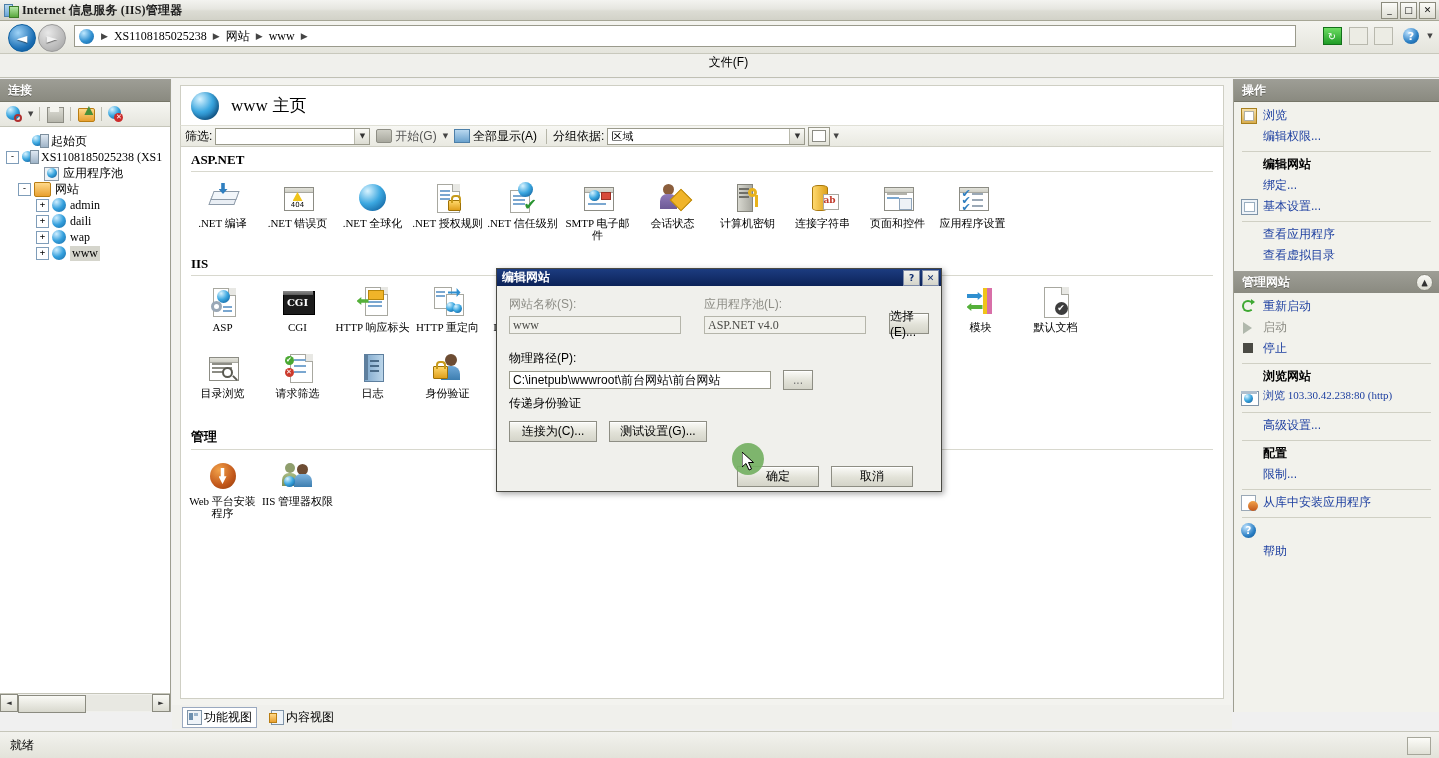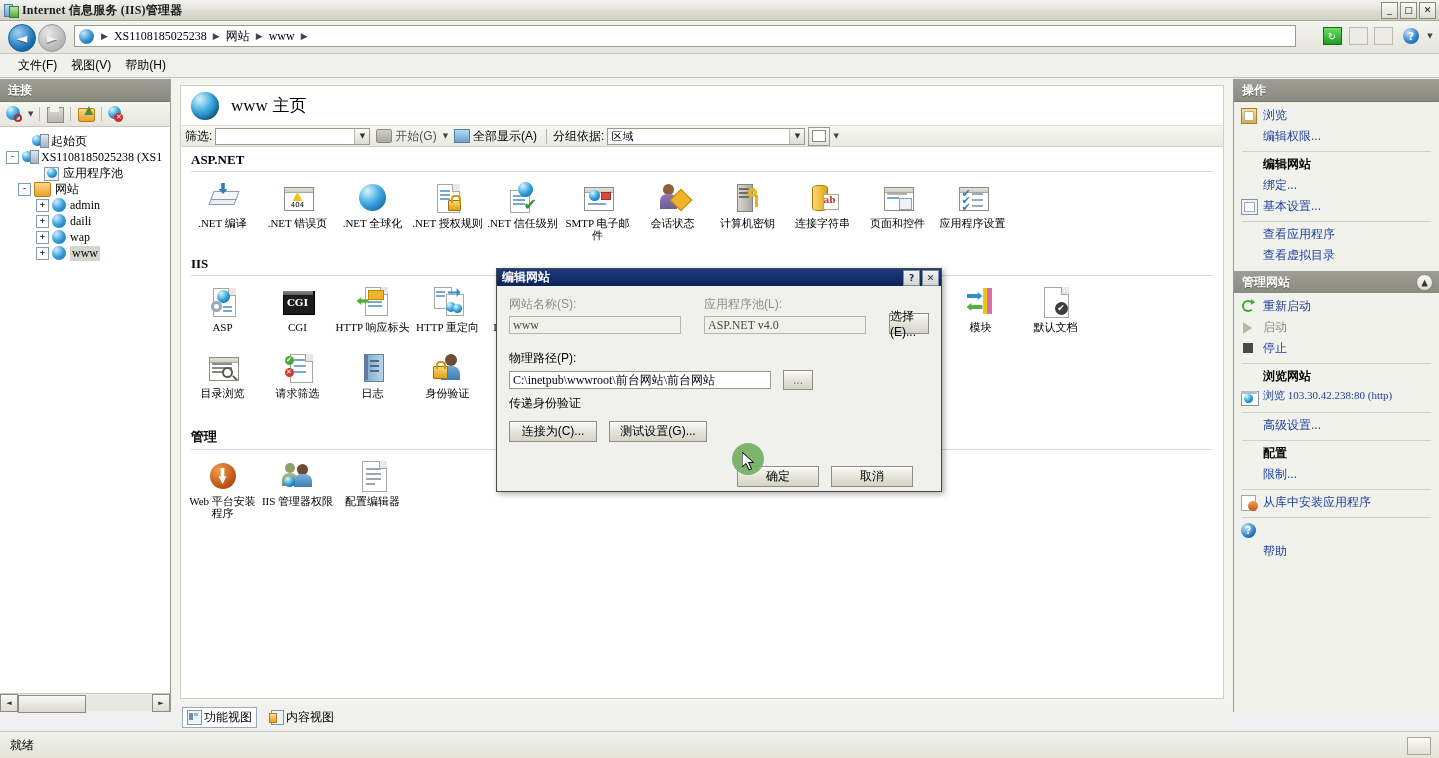--- a/index.html
+++ b/index.html
@@ -38,21 +38,21 @@
   .crumbbox .globe{width:15px;height:15px;border-radius:50%;
      background:radial-gradient(circle at 32% 28%,#bfe8ff,#2f8fd0 55%,#15609c);flex:0 0 auto;margin-right:3px;}
   .crumb{font-family:"Liberation Serif","DejaVu Serif",serif;font-size:12px;padding:0 2px;white-space:nowrap;}
   .crumb.cn{font-family:"Liberation Sans","DejaVu Sans",sans-serif;font-size:12px;}
   .sep{color:#444;font-size:9px;padding:0 4px;}
   .abtn{position:absolute;top:4px;width:22px;height:22px;display:flex;align-items:center;justify-content:center;}
   .abtn .sq{width:17px;height:16px;}
 
   
   .menubar{position:absolute;left:0;top:54px;width:1439px;height:24px;background:#f0f0ec;border-bottom:1px solid #c0c0b4;
-      display:flex;align-items:center;padding-left:18px;box-sizing:border-box;gap:14px;}
+      display:flex;align-items:center;padding-left:18px;box-sizing:border-box;gap:26px;flex-direction:column;}
   .menubar div{font-size:12px;font-family:"Liberation Sans","DejaVu Sans",sans-serif;color:#000;cursor:default;}
 
   
   .conn{position:absolute;left:0;top:79px;width:171px;height:633px;background:#fff;border-right:1px solid #9e9e90;box-sizing:border-box;}
   .pane-hdr{height:22px;background:linear-gradient(180deg,#9e9e96,#8a8a80);border-bottom:1px solid #767668;
      display:flex;align-items:center;padding-left:8px;color:#fff;font-weight:bold;font-size:12px;
      text-shadow:0 1px 0 rgba(0,0,0,.35);}
   .conn-tools{height:24px;background:linear-gradient(180deg,#f6f6f2,#e6e6de);border-bottom:1px solid #c6c6ba;
      display:flex;align-items:center;gap:4px;padding-left:6px;}
   .ctool{width:18px;height:18px;position:relative;}
@@ -156,21 +156,21 @@
   .m-title .mt{color:#fff;font-weight:bold;font-size:12px;}
   .m-title .mbtns{display:flex;gap:2px;}
   .m-title .mb{width:15px;height:14px;border:1px solid #7e8ba8;background:linear-gradient(180deg,#f2f2ee,#d4d4ca);
      display:flex;align-items:center;justify-content:center;font-size:9px;font-weight:bold;color:#143070;font-family:"DejaVu Sans",sans-serif;}
   .m-body{position:relative;padding:10px 12px;}
   .f-label{font-size:12px;color:#8d8d86;margin-bottom:3px;}
   .f-label.act{color:#000;}
   .tinput{height:18px;border:1px solid #9a9a8c;background:#fff;box-sizing:border-box;display:flex;align-items:center;
      padding-left:3px;font-size:12px;font-family:"Liberation Serif","DejaVu Serif",serif;}
   .tinput.dis{background:#f1f1ec;color:#4a4a46;border-color:#b5b5aa;}
-  .tinput.cn{font-family:Liberation Serif, serif;}
+  .tinput.cn{font-family:Liberation Sans, sans-serif;}
   .btn{height:21px;border:1px solid #8e8e84;background:linear-gradient(180deg,#fbfbf8,#e2e2d8 55%,#d4d4c9);
      display:flex;align-items:center;justify-content:center;font-size:12px;box-sizing:border-box;
      box-shadow:inset 0 1px 0 #fff;}
   .passthru{font-size:12px;margin-top:5px;}
   .cursor-dot{position:absolute;left:732px;top:443px;width:32px;height:32px;border-radius:50%;background:#74b062;opacity:.92;}
 </style>
 </head>
 <body>
 
 <div class="app">
@@ -608,30 +608,20 @@
         <div class="icell">
           <div class="ibox">
             <div style="position:absolute;left:3px;top:3px;width:10px;height:10px;border-radius:50%;background:#8f9e6d;"></div>
             <div style="position:absolute;left:0px;top:13px;width:16px;height:13px;border-radius:7px 7px 0 0;background:linear-gradient(180deg,#a8bb82,#7d9159);"></div>
             <div style="position:absolute;left:15px;top:4px;width:11px;height:11px;border-radius:50%;background:#6d4c33;"></div>
             <div style="position:absolute;left:12px;top:14px;width:18px;height:13px;border-radius:7px 7px 0 0;background:linear-gradient(180deg,#7fb4de,#3d7eb0);"></div>
             <div class="gl" style="left:2px;top:16px;width:11px;height:11px;"></div>
           </div>
           <div class="ilbl">IIS 管理器权限</div>
         </div>
-        <div class="icell">
-          <div class="ibox">
-            <div class="doc" style="left:5px;top:1px;width:23px;height:29px;"></div>
-            <div class="lines" style="left:9px;top:8px;width:15px;background:#9aa8b6;"></div>
-            <div class="lines" style="left:9px;top:13px;width:15px;background:#9aa8b6;"></div>
-            <div class="lines" style="left:9px;top:18px;width:15px;background:#9aa8b6;"></div>
-            <div class="lines" style="left:9px;top:23px;width:9px;background:#9aa8b6;"></div>
-          </div>
-          <div class="ilbl">配置编辑器</div>
-        </div>
       </div>
 
     </div>
   </div>
 
   <div class="actions">
     <div class="act-hdr">
       <span>操作</span>
     </div>
     <div class="act-body">

